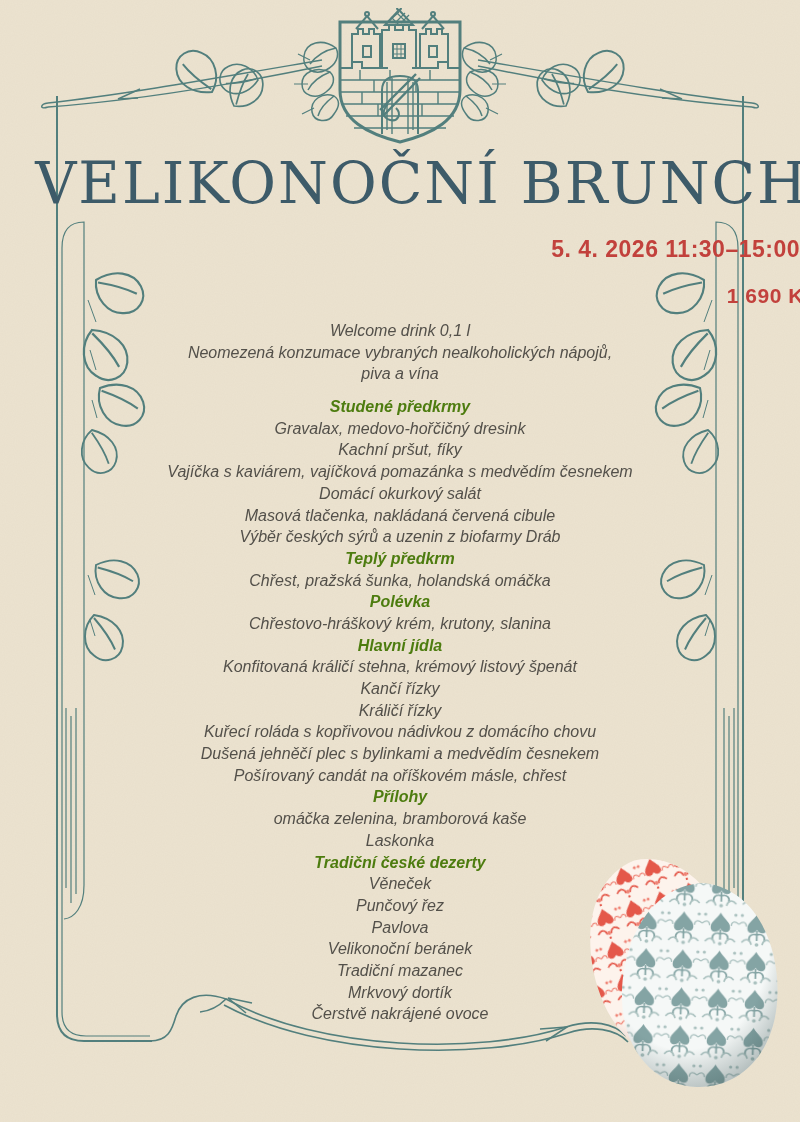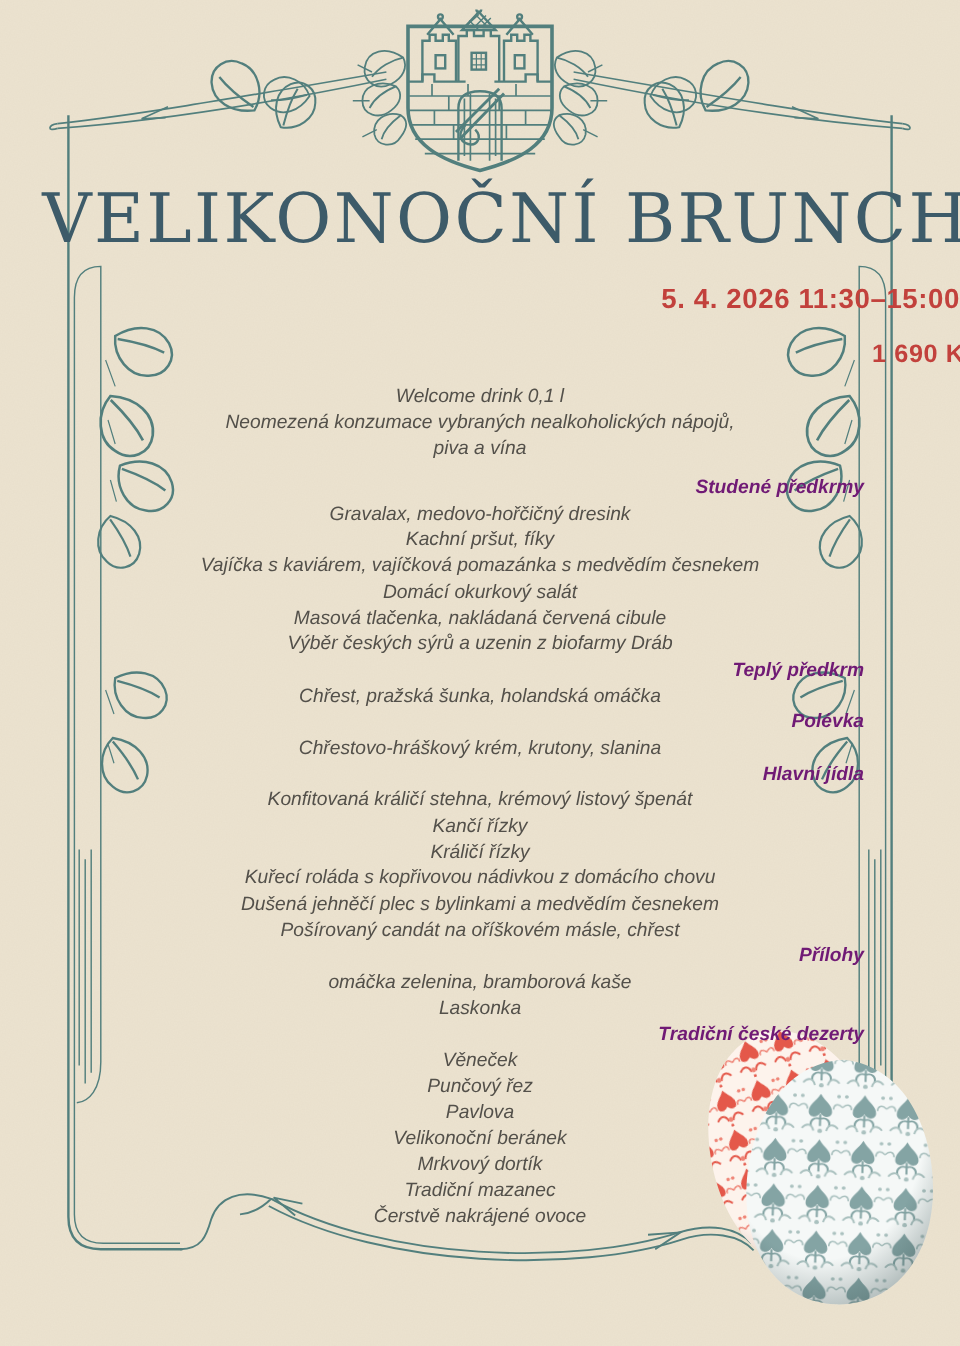--- a/index.html
+++ b/index.html
@@ -25,21 +25,21 @@
   }
   .price{
     position:absolute;top:284px;left:16px;width:800px;text-align:right;
     font-size:21px;font-weight:bold;color:#c2413c;letter-spacing:.5px;
   }
   .menu{
     position:absolute;top:320px;left:80px;width:640px;text-align:center;
     font-size:16px;line-height:21.7px;color:#53504a;
   }
   .line{height:21.7px;white-space:nowrap;font-style:italic;}
-  .heading{font-weight:bold;color:#701a75;text-align:right;}
+  .heading{font-weight:bold;color:#4d7c0f;}
   .gap{height:11px;}
   .crest-wrap{position:absolute;left:270px;top:8px;width:260px;height:146px;}
   svg{display:block;}
 </style>
 </head>
 <body>
 
 <svg class="layer" width="800" height="1122" viewBox="0 0 800 1122" xmlns="http://www.w3.org/2000/svg">
   <defs>
     <path id="leaf" d="M0 0 C-13 -2 -21 -11 -19 -21 C-17 -30 -7 -33 0 -27 C8 -21 8 -8 0 0 Z M0 -2 C-6 -9 -11 -16 -14 -23" fill="none"></path>
@@ -236,16 +236,16 @@
 
   <div class="line heading">Přílohy</div>
   <div class="line">omáčka zelenina, bramborová kaše</div>
 
   <div class="line">Laskonka</div>
   <div class="line heading">Tradiční české dezerty</div>
   <div class="line">Věneček</div>
   <div class="line">Punčový řez</div>
   <div class="line">Pavlova</div>
   <div class="line">Velikonoční beránek</div>
+  <div class="line">Tradiční mazanec</div>
   <div class="line">Mrkvový dortík</div>
-  <div class="line">Tradiční mazanec</div>
   <div class="line">Čerstvě nakrájené ovoce</div>
 </div>
 
 </body></html>

